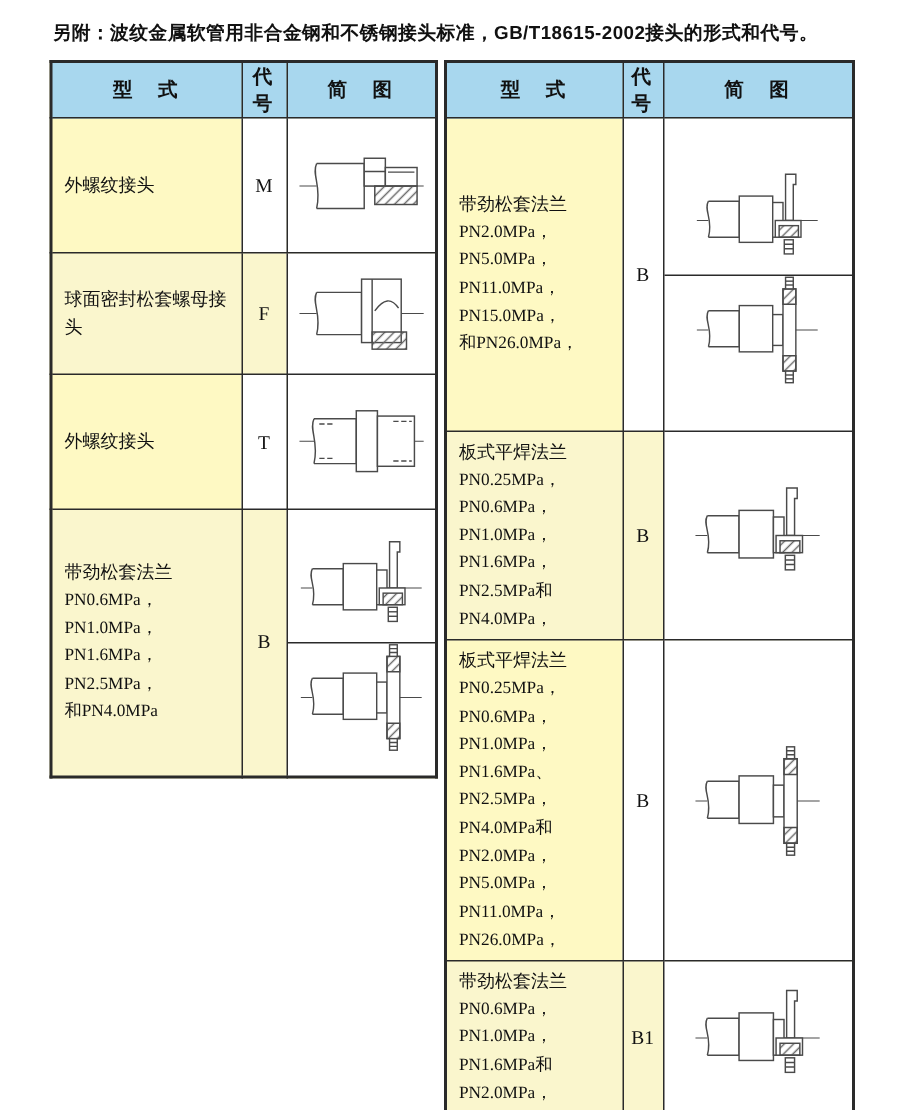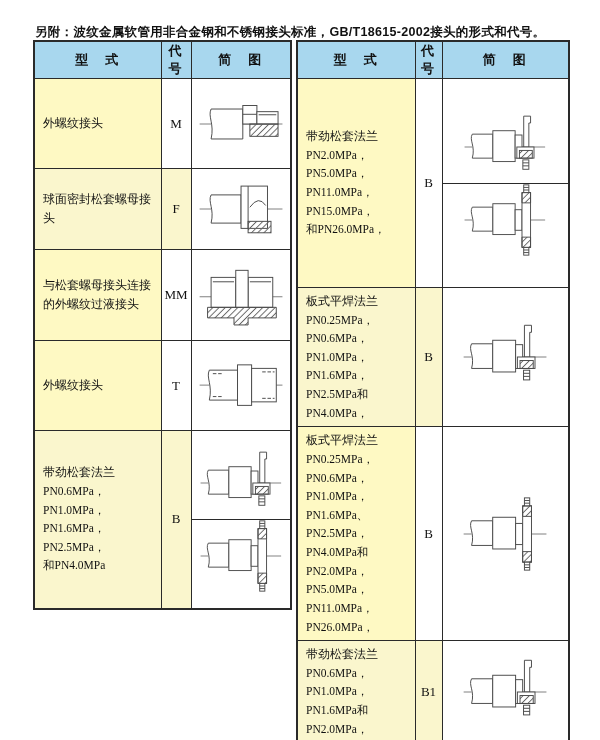--- a/index.html
+++ b/index.html
@@ -3,21 +3,21 @@
 <meta charset="utf-8">
 <style>
   :root { --border:#2a2a2a; --header-bg:#a8d7ee; --hl-bg:#faf6cd; }
   html,body { margin:0; padding:0; }
   body {
     width:600px; height:740px; background:#ffffff; position:relative;
     font-family:"Liberation Sans", sans-serif; color:#111;
     overflow:hidden;
   }
   .title {
-    position:absolute; left:35px; top:24px; width:540px;
+    position:absolute; left:35px; top:14px; width:540px;
     font-size:12.5px; font-weight:bold; letter-spacing:0.3px;
   }
   .tables { position:absolute; left:33px; top:40px; display:flex; gap:4px; align-items:flex-start; }
   table { border-collapse:collapse; table-layout:fixed; border:2px solid var(--border); background:#fef9c3; }
   th, td { border:1px solid var(--border); padding:0; vertical-align:middle; }
   th { background:var(--header-bg); font-size:13px; font-weight:bold; letter-spacing:2px; }
   tr.hl td.type, tr.hl td.code { background:var(--hl-bg); }
   td.type { padding:4px 4px 4px 8px; text-align:left; }
   .tname { font-size:12px; line-height:1.55; }
   .pline { font-family:Liberation Serif, serif; font-size:11.5px; line-height:1.62; }
@@ -91,44 +91,20 @@
                 <path d="M16,26 h34 v32 h-34" fill="#fff"></path>
                 <path d="M16,26 c-4,8 4,16 0,32" fill="none"></path>
                 <rect x="50" y="16" width="30" height="48" fill="#fff"></rect>
                 <line x1="58" y1="16" x2="58" y2="64"></line>
                 <path d="M60,40 q10,-14 18,-2" fill="none"></path>
                 <rect x="58" y="56" width="26" height="13" fill="url(#hp1)"></rect>
               </svg>
             </div>
           </td>
     </tr>
-    <tr class="r" style="height:91px">
-      <td class="type">
-            <div class="tname">与松套螺母接头连接的外螺纹过液接头</div>
-          </td>
-      <td class="code">MM</td>
-      <td class="diag">
-            <div class="diagram-box">
-              <svg viewBox="0 0 100 84" stroke="#4a4a4a" stroke-width="1.1" fill="none" xmlns="http://www.w3.org/2000/svg">
-                <defs>
-                  <pattern id="hp2" width="5" height="5" patternUnits="userSpaceOnUse" patternTransform="rotate(45)">
-                    <line x1="2.5" y1="0" x2="2.5" y2="5" stroke="#666" stroke-width="1.1"></line>
-                  </pattern>
-                </defs>
-                <line x1="3" y1="44" x2="97" y2="44" stroke-width="0.8"></line>
-                <rect x="16" y="22" width="28" height="34" fill="#fff"></rect>
-                <rect x="58" y="22" width="28" height="34" fill="#fff"></rect>
-                <rect x="44" y="14" width="14" height="42" fill="#fff"></rect>
-                <line x1="18" y1="27" x2="42" y2="27"></line>
-                <line x1="60" y1="27" x2="84" y2="27"></line>
-                <path d="M12,56 H90 V68 H58 V76 H42 V68 H12 Z" fill="url(#hp2)"></path>
-              </svg>
-            </div>
-          </td>
-    </tr>
     <tr class="r" style="height:90px">
       <td class="type">
             <div class="tname">外螺纹接头</div>
           </td>
       <td class="code">T</td>
       <td class="diag">
             <div class="diagram-box">
               <svg viewBox="0 0 100 84" stroke="#4a4a4a" stroke-width="1.1" fill="none" xmlns="http://www.w3.org/2000/svg">
                 <defs>
                   <pattern id="hp4" width="5" height="5" patternUnits="userSpaceOnUse" patternTransform="rotate(45)">

